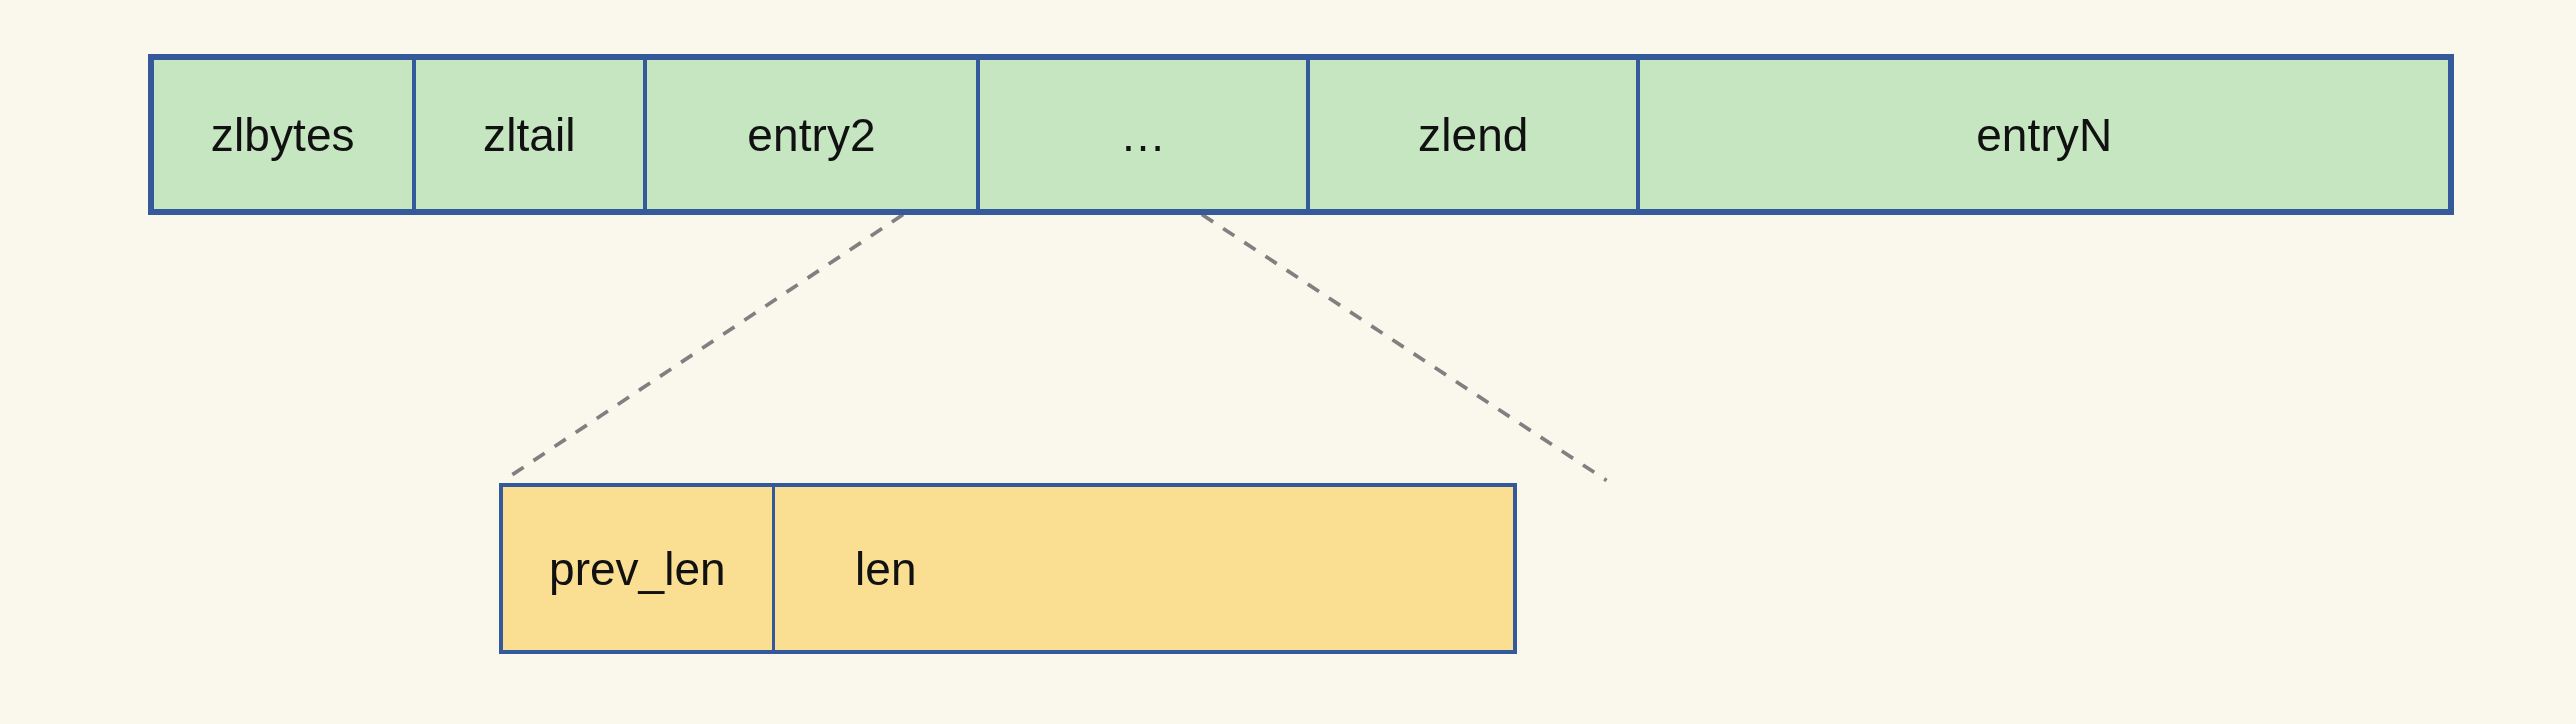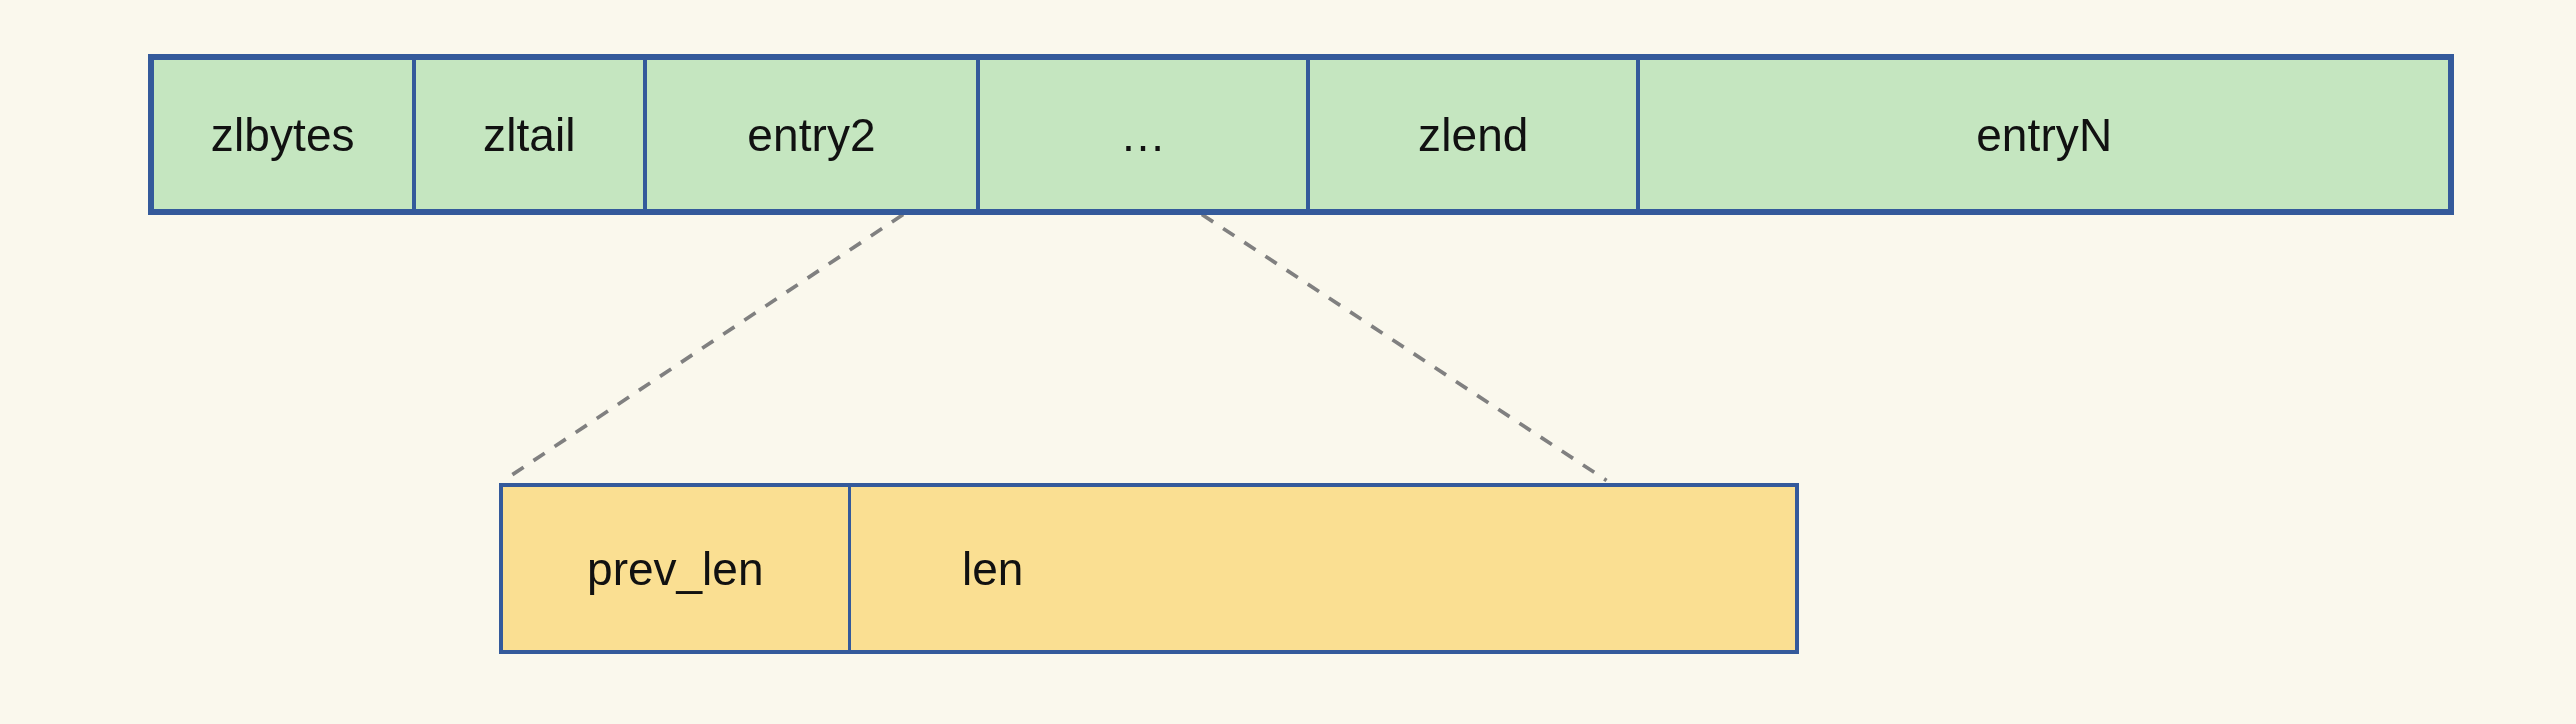--- a/index.html
+++ b/index.html
@@ -57,21 +57,21 @@
     overflow: hidden;
   }
   .ziplist-row .cell:last-child {
     border-right: none;
   }
   
   .entry-row {
     position: absolute;
     left: 499px;
     top: 483px;
-    width: 1300px;
+    width: 1018px;
     height: 171px;
     display: flex;
     box-sizing: border-box;
     border: 4.5px solid #345a9b;
     background: #fadf92;
     z-index: 2;
   }
   .entry-row .cell {
     box-sizing: border-box;
     background: #fadf92;

